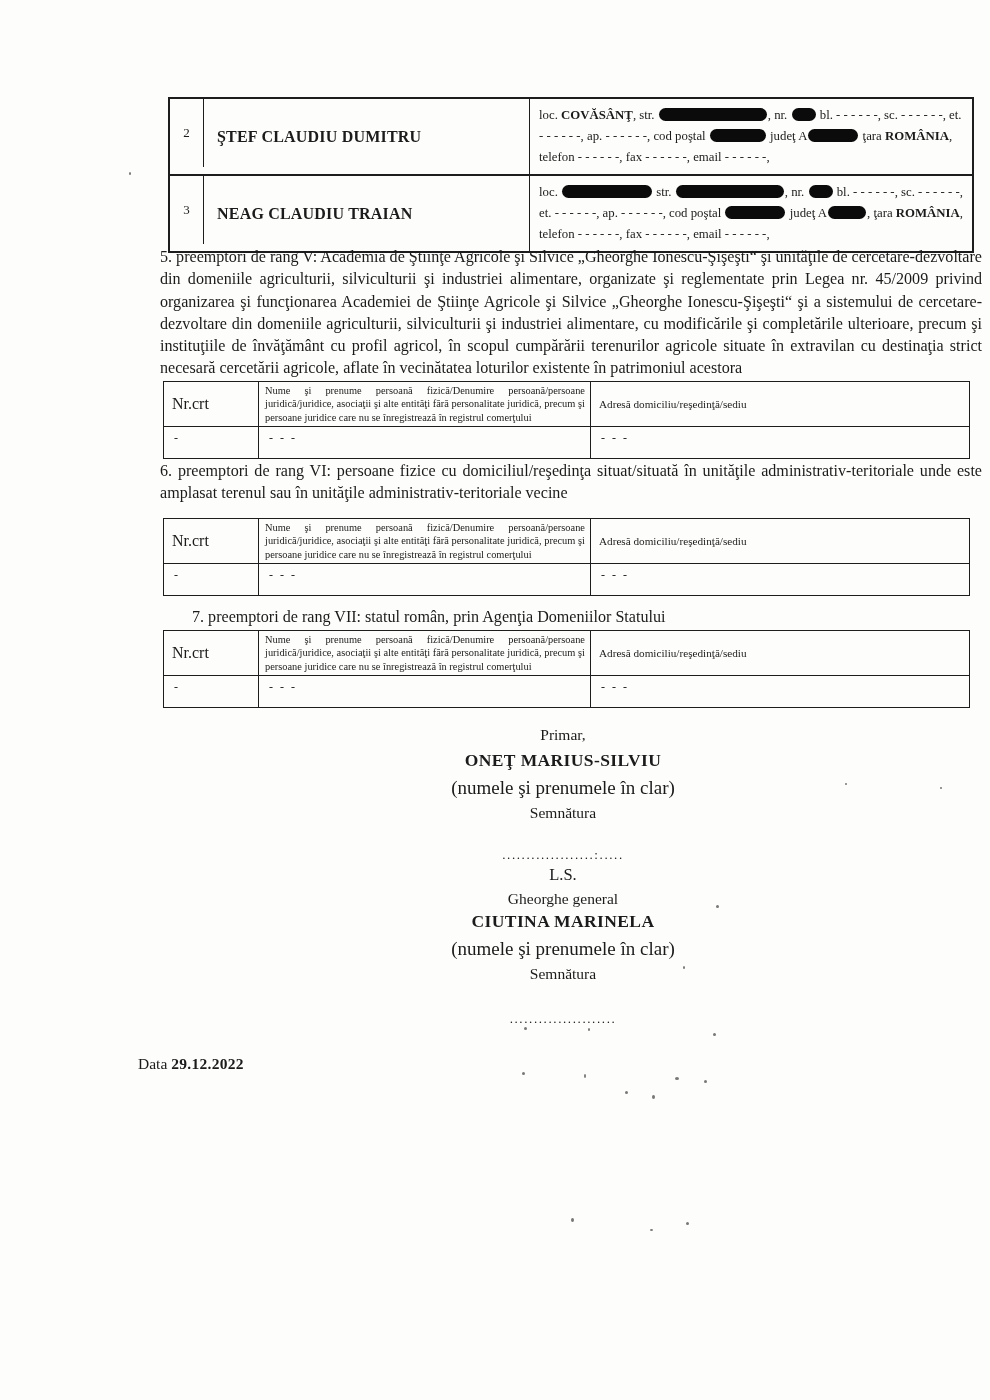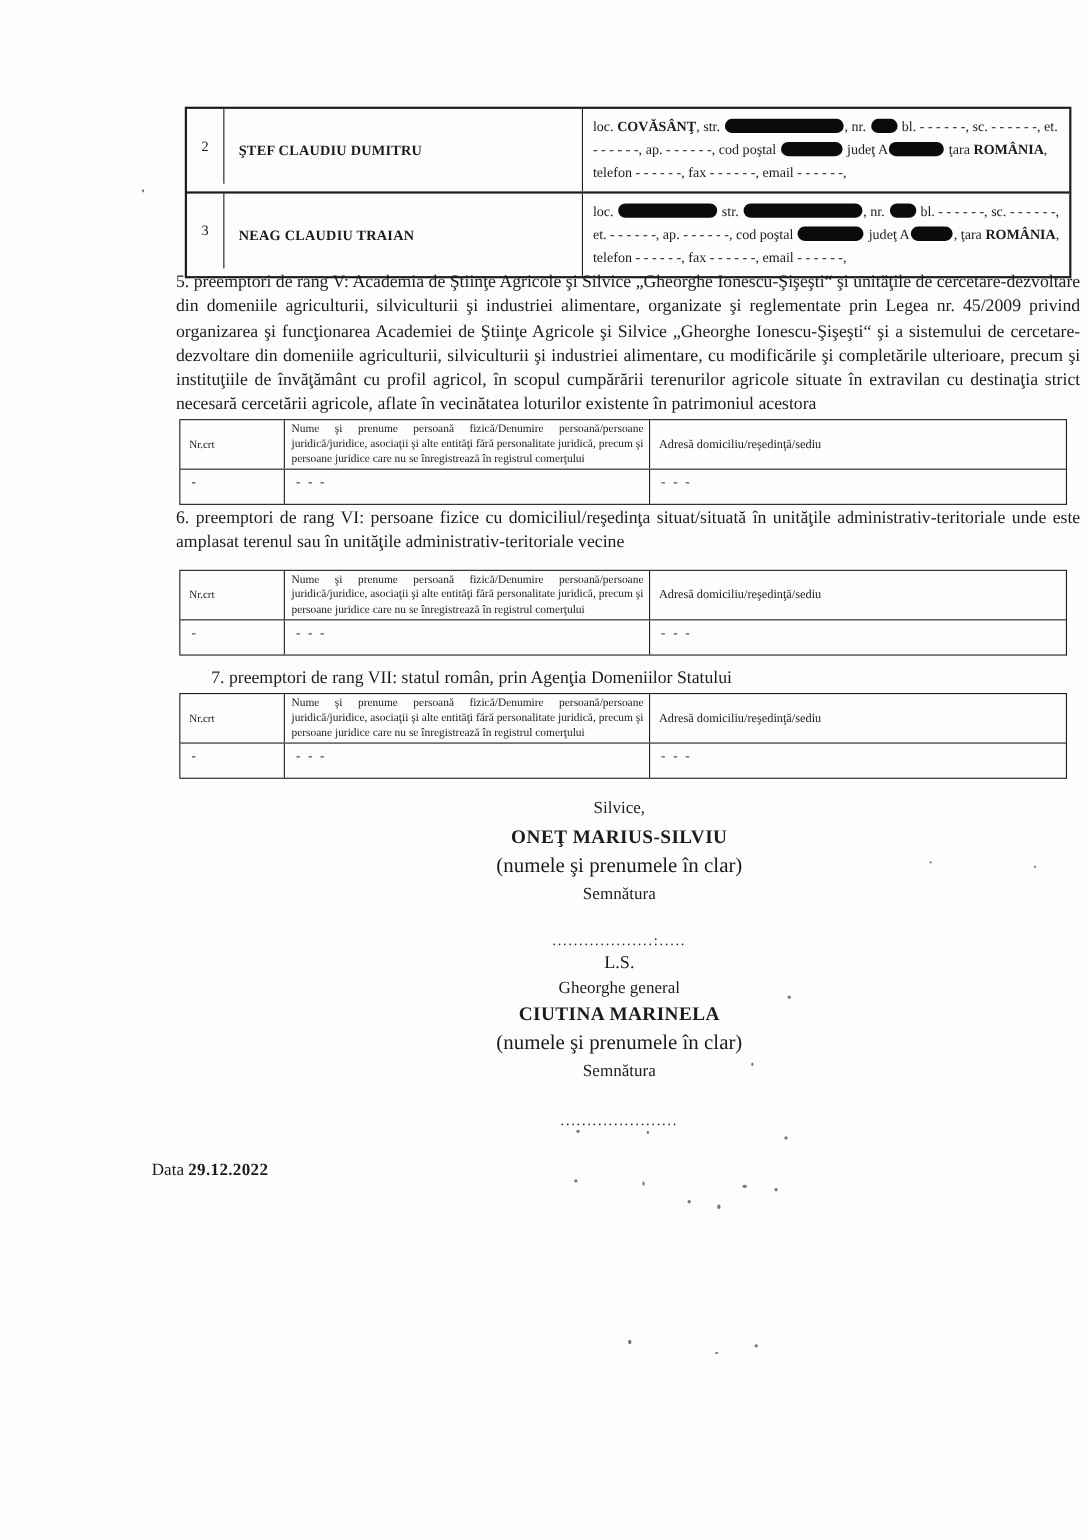--- a/index.html
+++ b/index.html
@@ -16,21 +16,21 @@
     border:2px solid #1d1d1d;
   }
   .ptop-row{display:grid;grid-template-columns:34px 326px 1fr;}
   .ptop-row + .ptop-row{border-top:2px solid #1d1d1d;}
   .ptop .numc{
     border-right:1.5px solid #1d1d1d;display:flex;align-items:center;justify-content:center;
     font-size:13px;height:68px;
   }
   .ptop .namec{
     border-right:1.5px solid #1d1d1d;display:flex;align-items:center;
-    padding-left:13px;font-weight:bold;font-size:13px;letter-spacing:.2px;
+    padding-left:13px;font-weight:bold;font-size:16px;letter-spacing:.2px;
   }
   .ptop .addrc{
     padding:6px 8px 6px 9px;font-size:12.8px;line-height:21px;
   }
   .redact{
     display:inline-block;height:13px;background:#0b0b0b;border-radius:7px;
     vertical-align:-2px;margin:0 1px;
   }
   
   .para{
@@ -39,21 +39,21 @@
   }
   
   .ptbl{
     position:absolute;left:163px;width:805px;
     border:1.5px solid #1d1d1d;
   }
   .ptbl .hrow{display:grid;grid-template-columns:95px 332px 1fr;height:44px;border-bottom:1.5px solid #1d1d1d;}
   .ptbl .drow{display:grid;grid-template-columns:95px 332px 1fr;height:31px;}
   .ptbl .hc1{
     border-right:1.5px solid #1d1d1d;display:flex;align-items:center;
-    padding-left:8px;font-size:10px;
+    padding-left:8px;font-size:16px;
   }
   .ptbl .hc2{
     border-right:1.5px solid #1d1d1d;
     padding:2px 5px 0 6px;font-size:10.4px;line-height:13.3px;text-align:justify;
   }
   .ptbl .hc3{display:flex;align-items:center;padding-left:8px;font-size:11.2px;}
   .ptbl .dc1{border-right:1.5px solid #1d1d1d;padding:4px 0 0 10px;font-size:12px;}
   .ptbl .dc2{border-right:1.5px solid #1d1d1d;padding:4px 0 0 10px;font-size:12px;letter-spacing:2px;}
   .ptbl .dc3{padding:4px 0 0 10px;font-size:12px;letter-spacing:2px;}
   
@@ -132,21 +132,21 @@
       <div class="hc3">Adresă domiciliu/reşedinţă/sediu</div>
     </div>
     <div class="drow">
       <div class="dc1">-</div>
       <div class="dc2">- - -</div>
       <div class="dc3">- - -</div>
     </div>
   </div>
 
   <div class="sig">
-    <div class="role">Silvice,</div>
+    <div class="role">Primar,</div>
     <div class="sname">ONEŢ MARIUS-SILVIU</div>
     <div class="note">(numele şi prenumele în clar)</div>
     <div class="slabel">Semnătura</div>
     <div class="dots dots1">...................:.....</div>
     <div class="seal">L.S.</div>
     <div class="role2">Gheorghe general</div>
     <div class="sname">CIUTINA MARINELA</div>
     <div class="note">(numele şi prenumele în clar)</div>
     <div class="slabel">Semnătura</div>
     <div class="dots dots2">......................</div>

